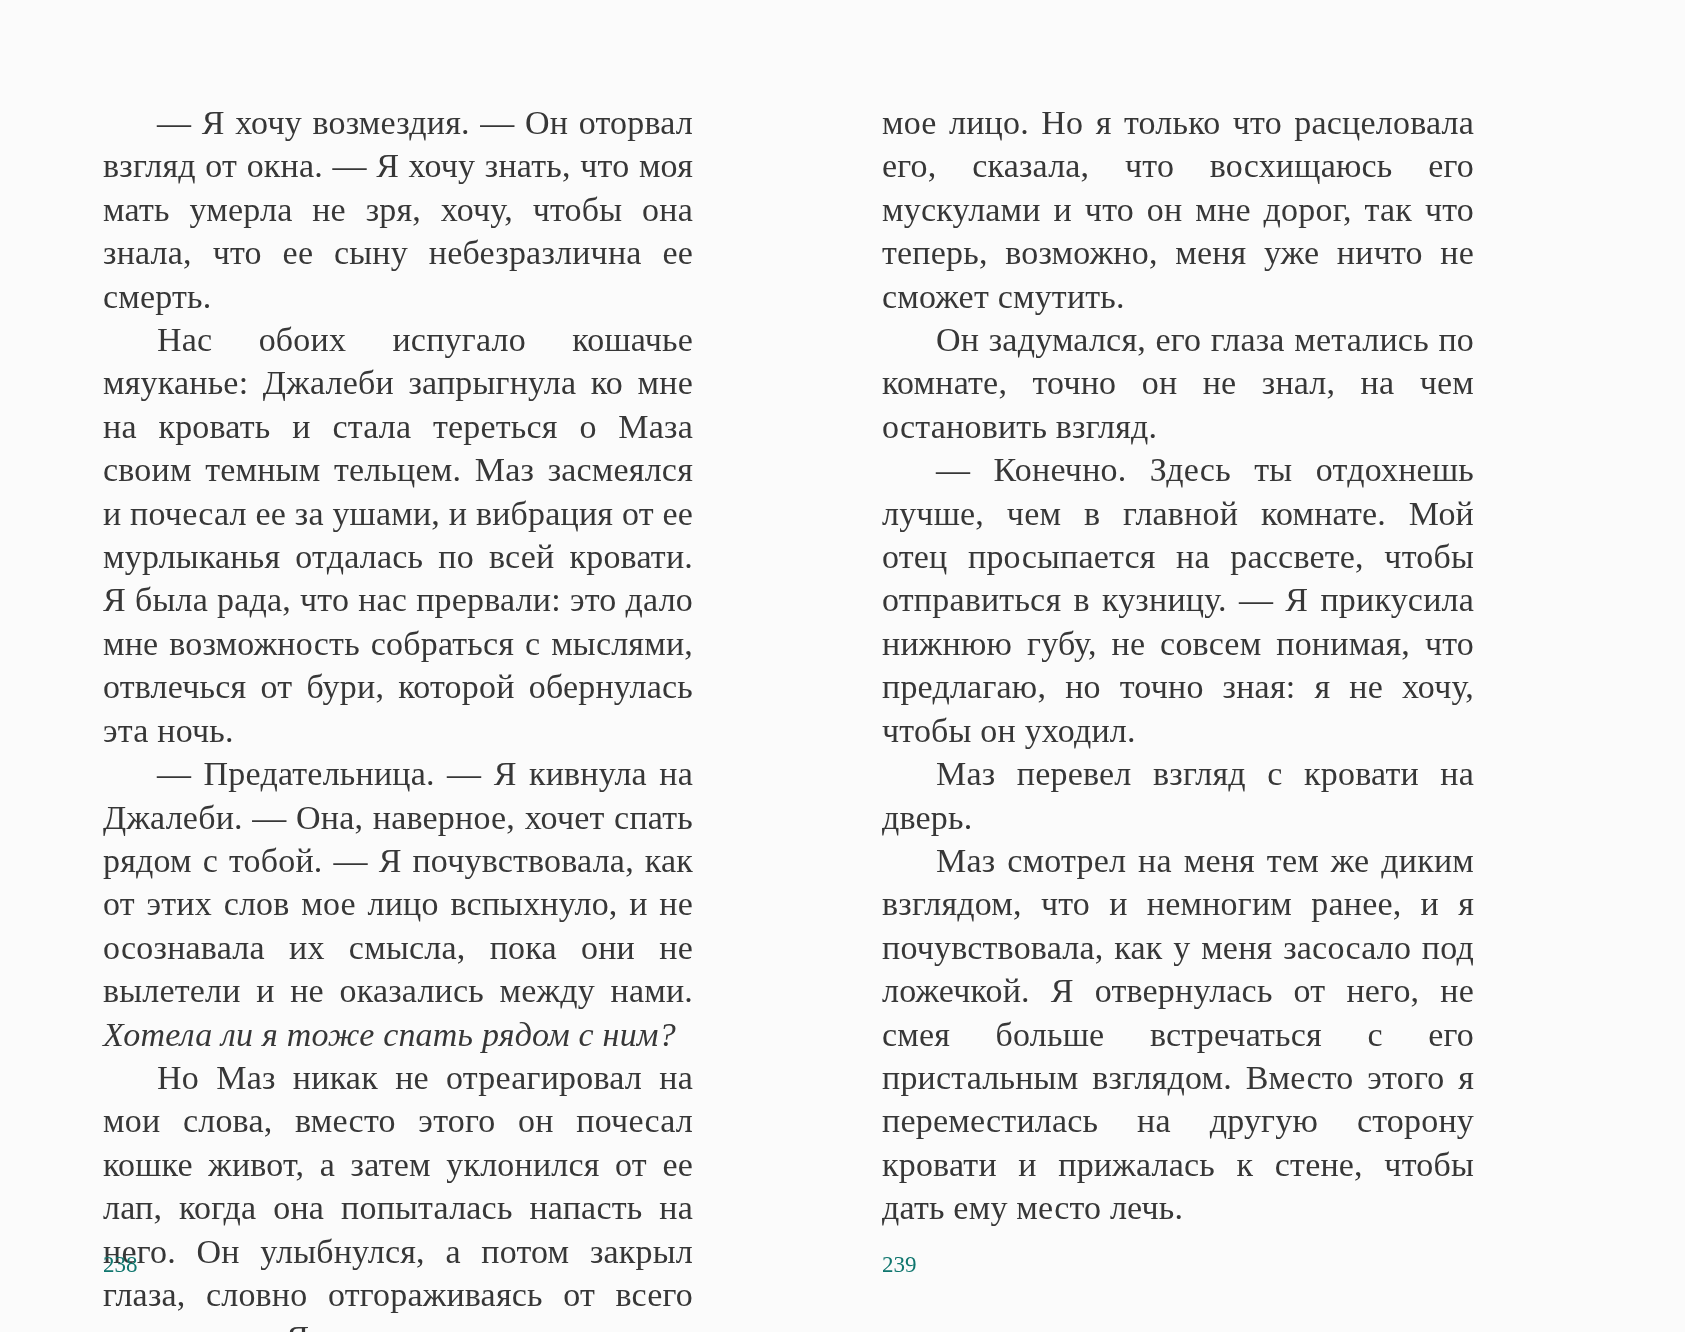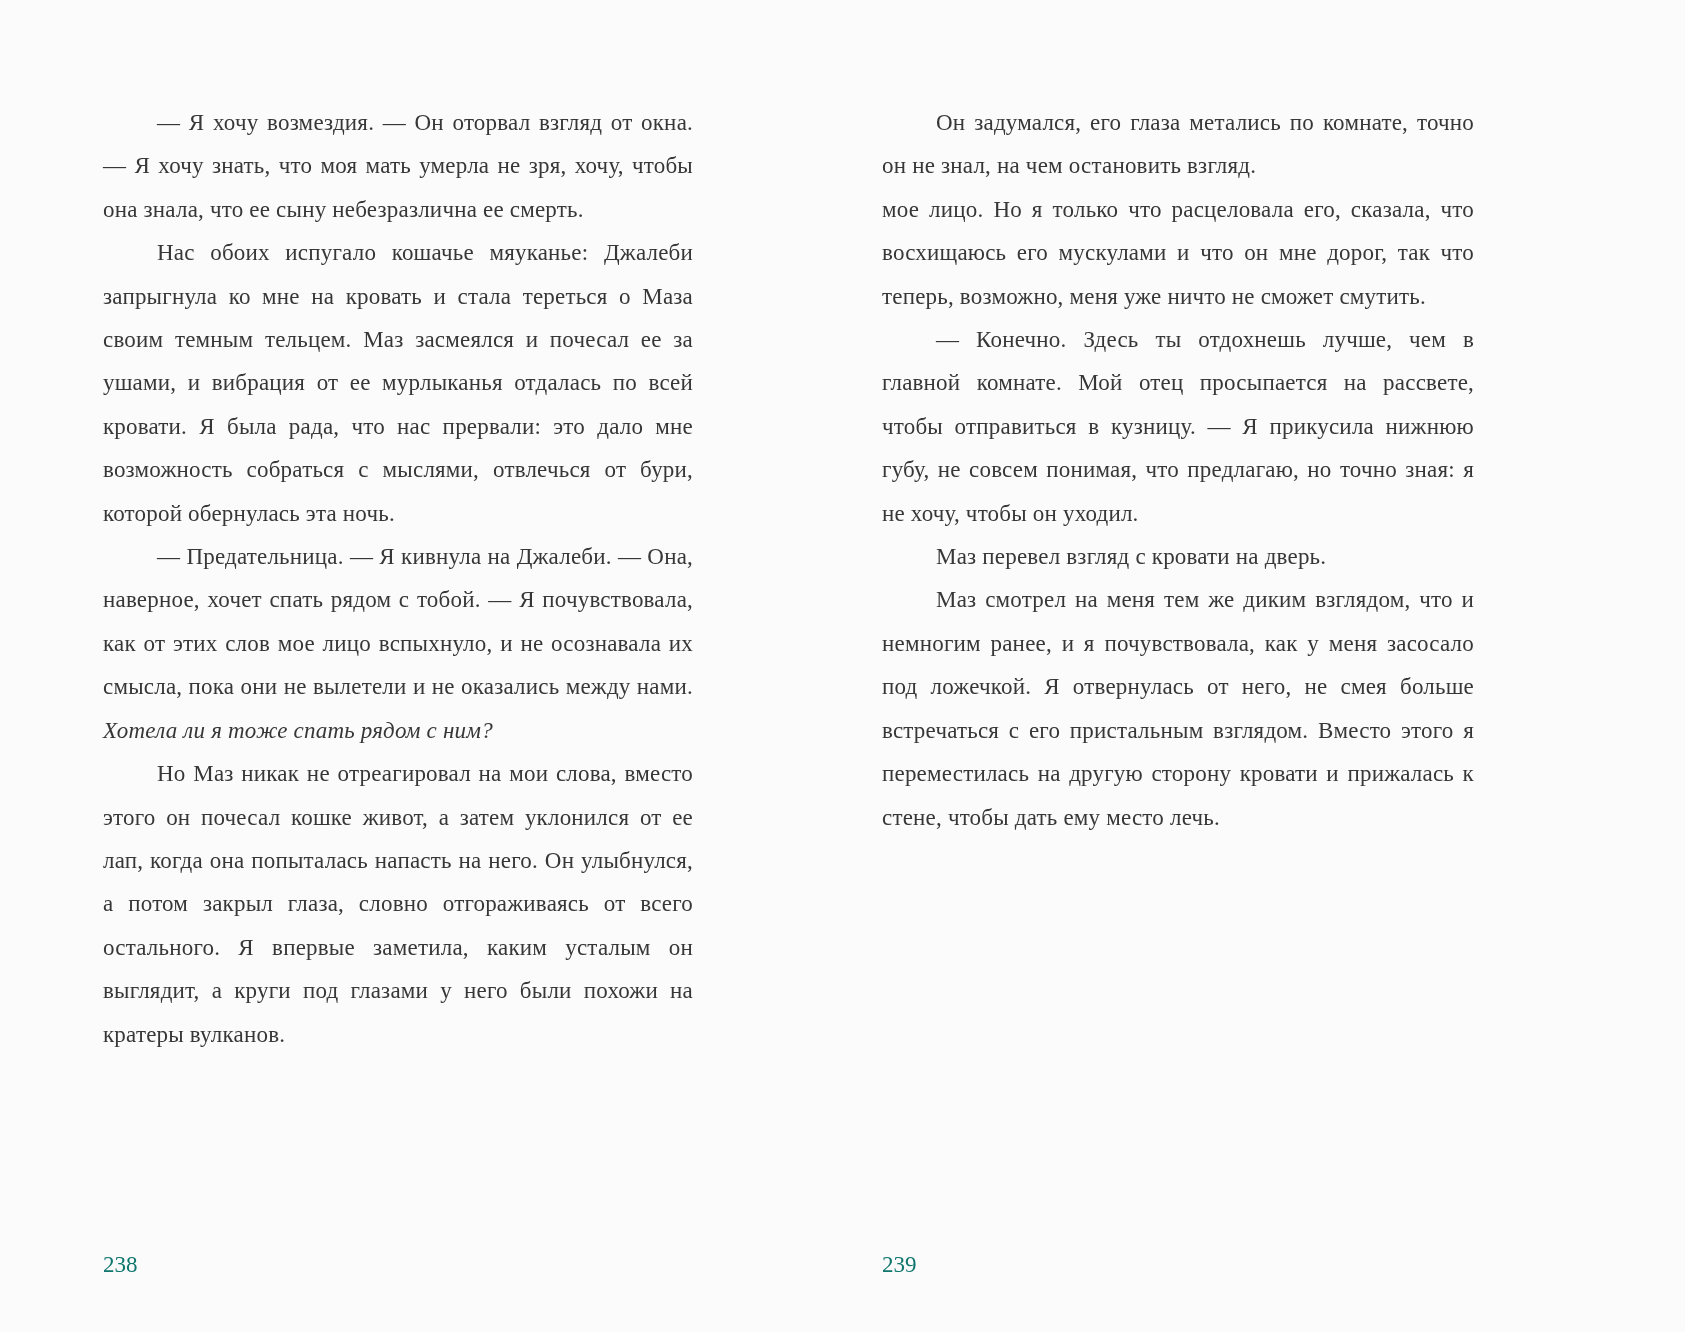--- a/index.html
+++ b/index.html
@@ -27,21 +27,21 @@
   .page-left  { left: 103px; width: 590px; }
   .page-right { left: 882px; width: 592px; }
   .paragraphs {
     position: absolute;
     top: 101px;
     left: 0;
     right: 0;
   }
   p.para {
     margin: 0;
-    font-size: 23px;
+    font-size: 34px;
     line-height: 43.4px;
     text-align: justify;
     letter-spacing: 0.2px;
   }
   p.para.indent { text-indent: 54px; }
   .italic { font-style: italic; }
   .page-number {
     position: absolute;
     top: 1252px;
     left: 0;
@@ -61,22 +61,22 @@
         <p class="para indent"><span>— Я хочу возмездия. — Он оторвал взгляд от окна. — Я хочу знать, что моя мать умерла не зря, хочу, чтобы она знала, что ее сыну небезразлична ее смерть.</span></p>
         <p class="para indent"><span>Нас обоих испугало кошачье мяуканье: Джалеби запрыгнула ко мне на кровать и стала тереться о Маза своим темным тельцем. Маз засмеялся и почесал ее за ушами, и вибрация от ее мурлыканья отдалась по всей кровати. Я была рада, что нас прервали: это дало мне возможность собраться с мыслями, отвлечься от бури, которой обернулась эта ночь.</span></p>
         <p class="para indent"><span>— Предательница. — Я кивнула на Джалеби. — Она, наверное, хочет спать рядом с тобой. — Я почувствовала, как от этих слов мое лицо вспыхнуло, и не осознавала их смысла, пока они не вылетели и не оказались между нами. </span><span class="italic">Хотела ли я тоже спать рядом с ним?</span></p>
         <p class="para indent"><span>Но Маз никак не отреагировал на мои слова, вместо этого он почесал кошке живот, а затем уклонился от ее лап, когда она попыталась напасть на него. Он улыбнулся, а потом закрыл глаза, словно отгораживаясь от всего остального. Я впервые заметила, каким усталым он выглядит, а круги под глазами у него были похожи на кратеры вулканов.</span></p>
       </div>
     <div class="page-number">238</div>
   </section>
 
   <section class="page page-right">
     <div class="paragraphs">
+        <p class="para"><span>мое лицо. Но я только что расцеловала его, сказала, что восхищаюсь его мускулами и что он мне дорог, так что теперь, возможно, меня уже ничто не сможет смутить.</span></p>
         <p class="para indent"><span>Он задумался, его глаза метались по комнате, точно он не знал, на чем остановить взгляд.</span></p>
-        <p class="para"><span>мое лицо. Но я только что расцеловала его, сказала, что восхищаюсь его мускулами и что он мне дорог, так что теперь, возможно, меня уже ничто не сможет смутить.</span></p>
         <p class="para indent"><span>— Конечно. Здесь ты отдохнешь лучше, чем в главной комнате. Мой отец просыпается на рассвете, чтобы отправиться в кузницу. — Я прикусила нижнюю губу, не совсем понимая, что предлагаю, но точно зная: я не хочу, чтобы он уходил.</span></p>
         <p class="para indent"><span>Маз перевел взгляд с кровати на дверь.</span></p>
         <p class="para indent"><span>Маз смотрел на меня тем же диким взглядом, что и немногим ранее, и я почувствовала, как у меня засосало под ложечкой. Я отвернулась от него, не смея больше встречаться с его пристальным взглядом. Вместо этого я переместилась на другую сторону кровати и прижалась к стене, чтобы дать ему место лечь.</span></p>
       </div>
     <div class="page-number">239</div>
   </section>
 
 </div>
 
 </body></html>

